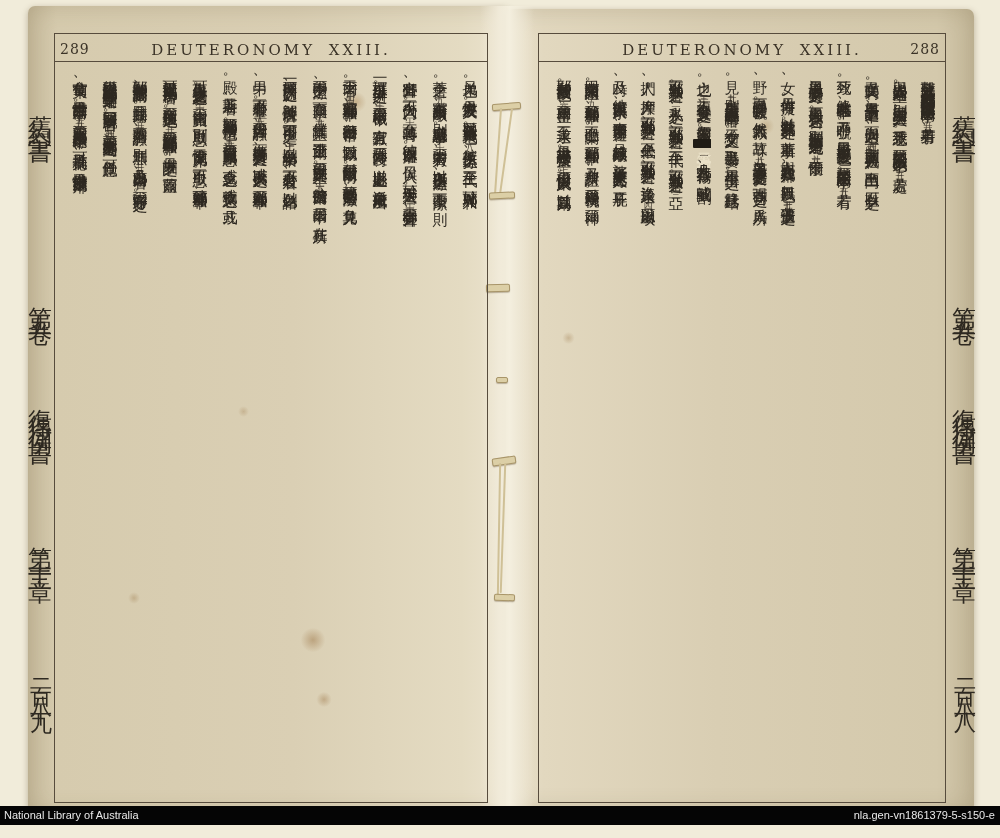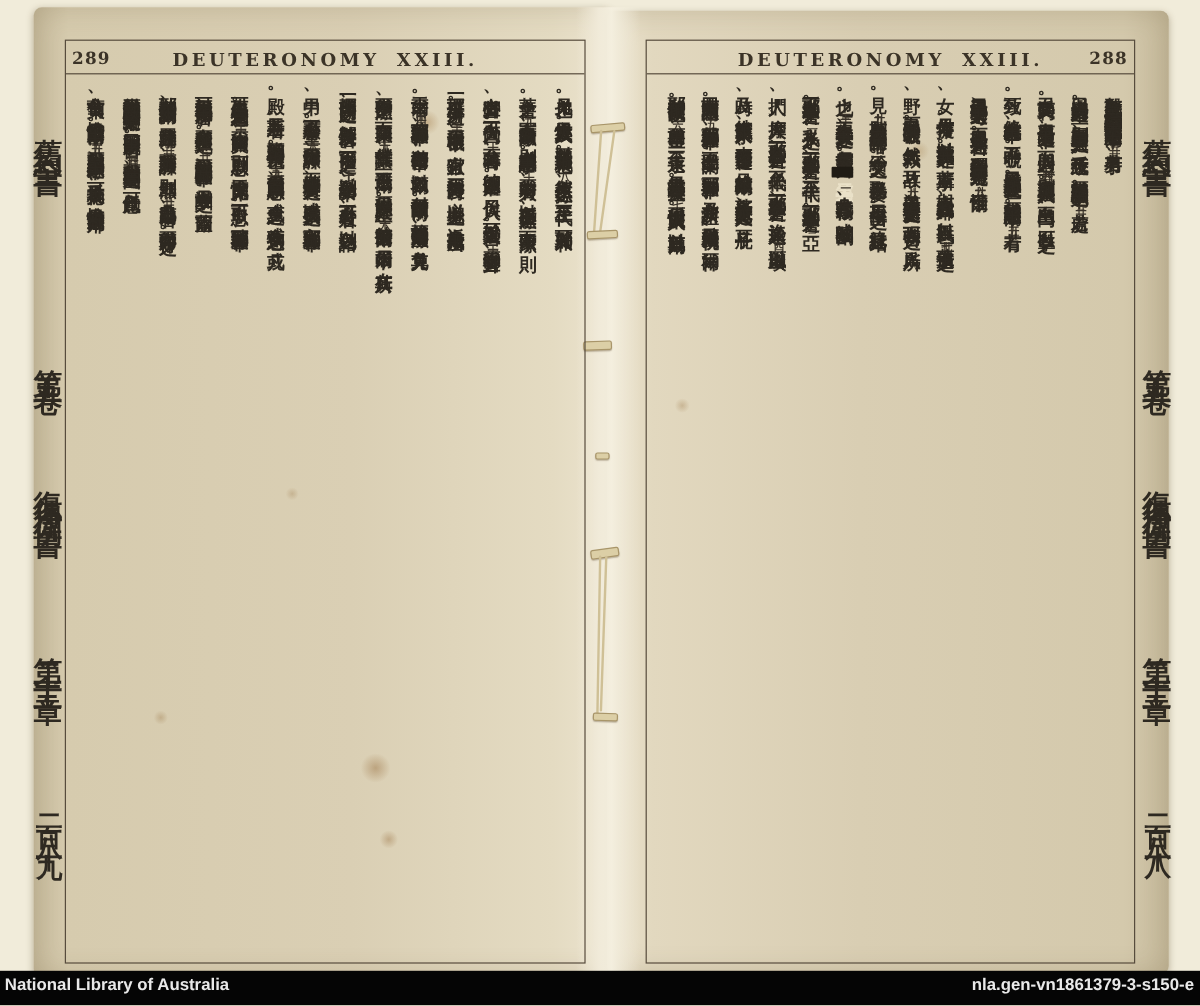--- a/index.html
+++ b/index.html
@@ -1,17 +1,17 @@
 <!DOCTYPE html>
 <html><head>
 <meta charset="utf-8">
 <style>
   html,body{margin:0;padding:0;background:#f1ecda;}
   .screen{position:relative;width:1000px;height:838px;overflow:hidden;
-    font-family:"DejaVu Serif","Liberation Serif",serif;background:#f1ecda;font-weight:bold;}
+    font-family:"DejaVu Serif","Liberation Serif",serif;background:#f1ecda;}
   
   .page{position:absolute;border-radius:7px;
     box-shadow:0 2px 6px rgba(80,60,30,.35), inset 0 0 24px rgba(100,80,45,.22);}
   .page.left{left:28px;top:6px;width:482px;height:808px;
     background:linear-gradient(90deg,#c8bc9e 0%,#d6cbae 6%,#dacfb4 55%,#e4dbc2 90%,#ece4cf 100%);}
   .page.right{left:506px;top:9px;width:468px;height:803px;
     background:linear-gradient(90deg,#ece4cf 0%,#e2d8bf 8%,#d9ceb3 45%,#d4c9ac 92%,#c6ba9c 100%);}
   .gutter{position:absolute;left:480px;top:6px;width:54px;height:808px;
     background:linear-gradient(90deg,rgba(236,228,207,0) 0%,rgba(242,236,219,.9) 35%,rgba(245,240,224,.95) 55%,rgba(236,228,207,0) 100%);}
   
@@ -37,22 +37,22 @@
   .mcol{position:absolute;writing-mode:vertical-rl;text-orientation:upright;
     font-size:24px;line-height:1;letter-spacing:8px;color:#2e2921;width:28px;text-align:left;}
   .mcol.small{font-size:22px;}
   
   .thread{position:absolute;background:#dccfa6;border:1px solid #a89569;border-radius:2px;
     box-shadow:0 1px 1px rgba(90,70,40,.35);}
   .thread.line{border:none;background:#cfc096;box-shadow:none;}
   
   .stain{position:absolute;border-radius:50%;pointer-events:none;}
   
-  .bar{position:absolute;left:0;bottom:0;width:1000px;height:29px;background:#050505;
-    color:#e9e9e9;font-family:"Liberation Sans","DejaVu Sans",sans-serif;font-size:14px;}
+  .bar{position:absolute;left:0;bottom:13px;width:1000px;height:19px;background:#050505;
+    color:#e9e9e9;font-family:"Liberation Sans","DejaVu Sans",sans-serif;font-size:11px;}
   .bar .l{position:absolute;left:4px;top:3px;}
   .bar .r{position:absolute;right:5px;top:3px;}
 </style>
 </head>
 <body>
 
 <div class="screen">
 
   <div class="page left"></div>
 
@@ -131,16 +131,16 @@
   <div class="mcol small" style="left:24px;top:662px;">二百八十九</div>
 
   <div class="mcol" style="left:948px;top:96px;">舊約全書</div>
   <div class="mcol" style="left:948px;top:288px;">第五卷</div>
   <div class="mcol" style="left:948px;top:390px;">復傳律例書</div>
   <div class="mcol" style="left:948px;top:528px;">第二十三章</div>
   <div class="mcol small" style="left:948px;top:662px;">二百八十八</div>
 
   <div class="bar">
     <span class="l">National Library of Australia</span>
-    <span class="r">nla.gen-vn1861379-3-s150-e</span>
+    <span class="r">nla.gen-vn1861379-5-s150-e</span>
   </div>
 
 </div>
 
 </body></html>

